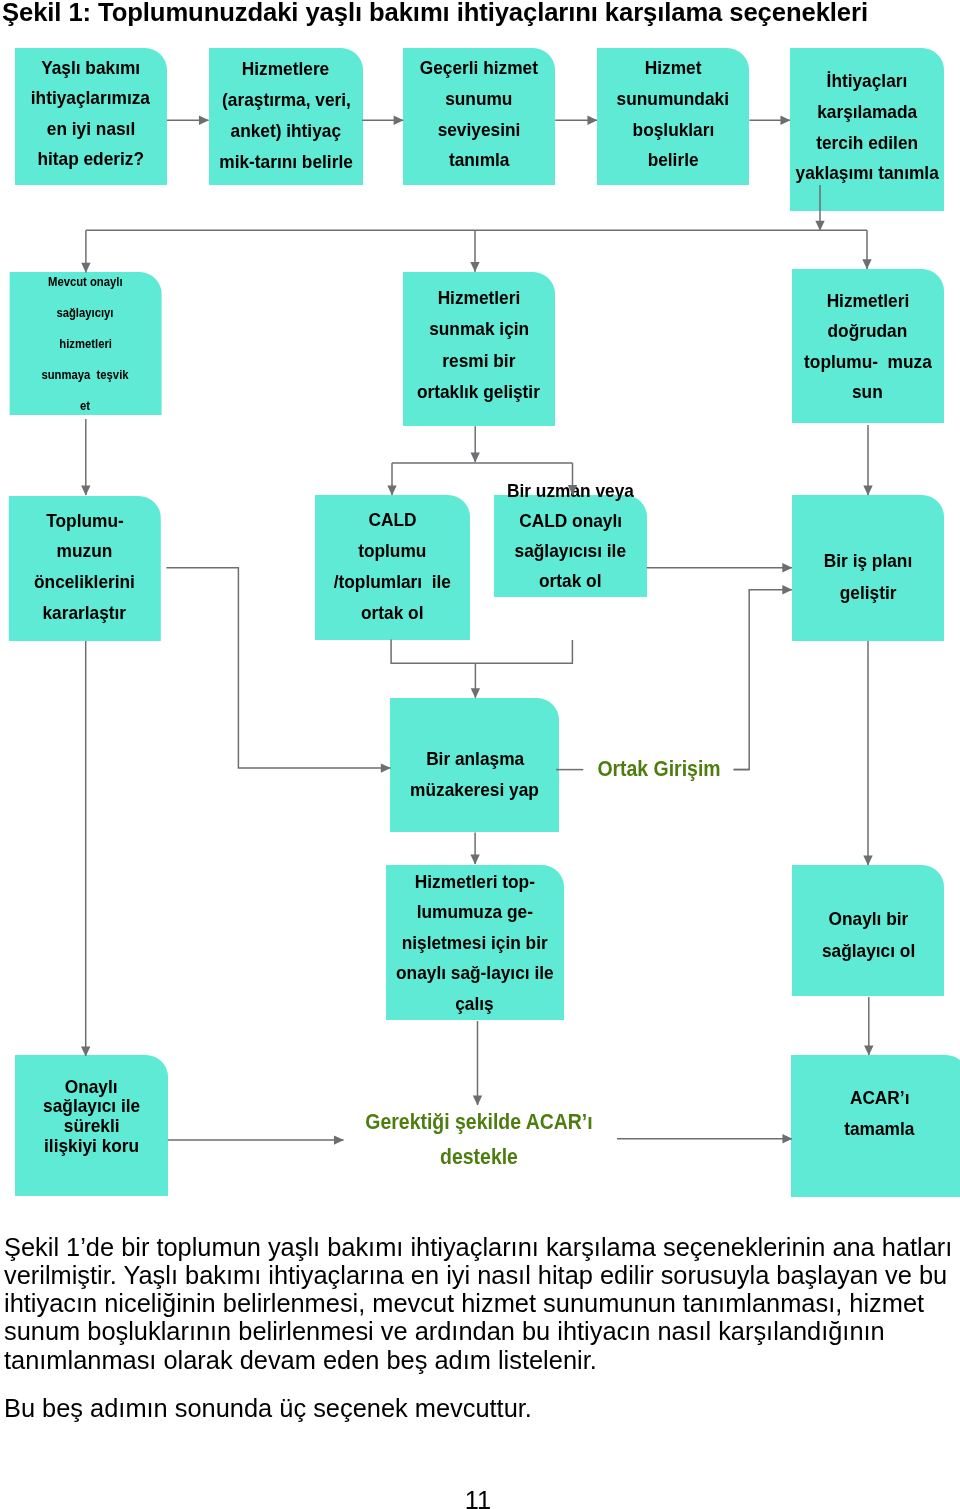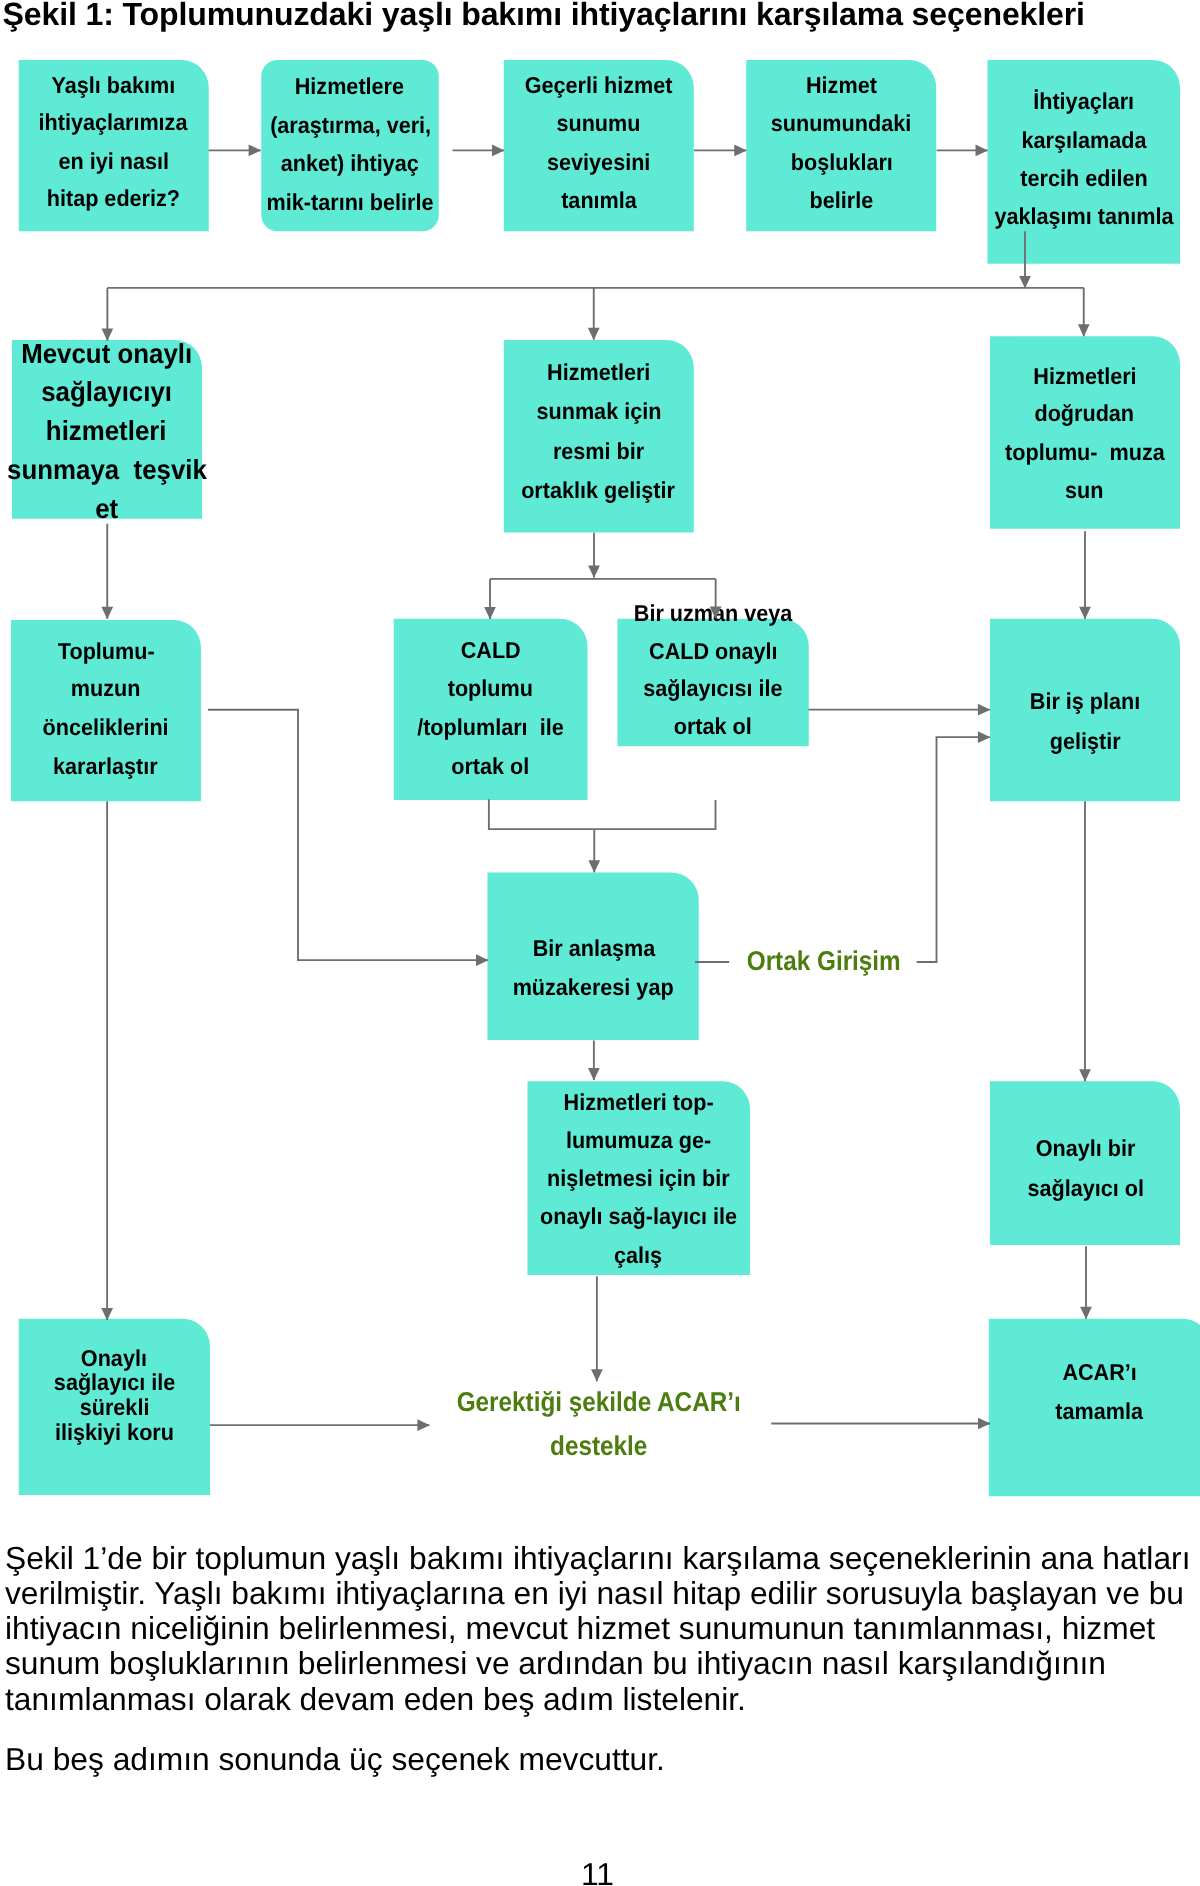--- a/index.html
+++ b/index.html
@@ -22,21 +22,21 @@
 
 <div class="page">
   <div id="figtitle">Şekil 1: Toplumunuzdaki yaşlı bakımı ihtiyaçlarını karşılama seçenekleri</div>
   <div id="chart">
       <div class="node" style="left: 15px; top: 8px; width: 151.5px; height: 137px; font-size: 18.4px; line-height: 30.3px; padding-bottom: 5.8px;">
         <span>Yaşlı bakımı</span>
         <span>ihtiyaçlarımıza</span>
         <span>en iyi nasıl</span>
         <span>hitap ederiz?</span>
       </div>
-      <div class="node" style="left: 209px; top: 7.7px; width: 142px; height: 137px; font-size: 18.4px; line-height: 31.1px; padding-bottom: 3px; border-radius: 13px;">
+      <div class="node" style="left: 209px; top: 7.7px; width: 154px; height: 137px; font-size: 18.4px; line-height: 31.1px; padding-bottom: 3px;">
         <span>Hizmetlere</span>
         <span>(araştırma, veri,</span>
         <span>anket) ihtiyaç</span>
         <span>mik-tarını belirle</span>
       </div>
       <div class="node" style="left: 402.5px; top: 8px; width: 152.5px; height: 137px; font-size: 18.4px; line-height: 30.7px; padding-bottom: 3.8px;">
         <span>Geçerli hizmet</span>
         <span>sunumu</span>
         <span>seviyesini</span>
         <span>tanımla</span>
@@ -46,21 +46,21 @@
         <span>sunumundaki</span>
         <span>boşlukları</span>
         <span>belirle</span>
       </div>
       <div class="node" style="left: 790px; top: 8px; width: 153.5px; height: 163px; font-size: 18.4px; line-height: 30.7px; padding-bottom: 3.8px;">
         <span>İhtiyaçları</span>
         <span>karşılamada</span>
         <span>tercih edilen</span>
         <span>yaklaşımı tanımla</span>
       </div>
-      <div class="node" style="left: 15px; top: 232.4px; width: 151.5px; height: 143px; font-size: 22px; line-height: 31px; transform: translateX(-5.4px); padding-top: 2px;">
+      <div class="node" style="left: 15px; top: 232.4px; width: 151.5px; height: 143px; font-size: 12px; line-height: 31px; transform: translateX(-5.4px); padding-top: 2px;">
         <span>Mevcut onaylı</span>
         <span>sağlayıcıyı</span>
         <span>hizmetleri</span>
         <span>sunmaya  teşvik</span>
         <span>et</span>
       </div>
       <div class="node" style="left: 403px; top: 231.7px; width: 151.5px; height: 154.5px; font-size: 18.4px; line-height: 31.5px; padding-bottom: 8px;">
         <span>Hizmetleri</span>
         <span>sunmak için</span>
         <span>resmi bir</span>
@@ -91,21 +91,21 @@
         <span>ortak ol</span>
       </div>
       <div class="node" style="left: 791.9px; top: 454.9px; width: 152.5px; height: 145.7px; font-size: 18.4px; line-height: 32.2px; padding-top: 18px; text-align: right;">
         <span>Bir iş planı</span>
         <span>geliştir</span>
       </div>
       <div class="node" style="left: 390.4px; top: 657.8px; width: 169px; height: 134px; font-size: 18.4px; line-height: 30.6px; padding-top: 20px;">
         <span>Bir anlaşma</span>
         <span>müzakeresi yap</span>
       </div>
-      <div class="node" style="left: 386.1px; top: 824.5px; width: 177.7px; height: 155px; font-size: 18.4px; line-height: 30.55px; padding-top: 2.2px; margin-left: 36px;">
+      <div class="node" style="left: 386.1px; top: 824.5px; width: 177.7px; height: 155px; font-size: 18.4px; line-height: 30.55px; padding-top: 2.2px;">
         <span>Hizmetleri top-</span>
         <span>lumumuza ge-</span>
         <span>nişletmesi için bir</span>
         <span>onaylı sağ-layıcı ile</span>
         <span>çalış</span>
       </div>
       <div class="node" style="left: 791.9px; top: 824.5px; width: 152.5px; height: 131px; font-size: 18.4px; line-height: 31.9px; padding-top: 10.6px;">
         <span>Onaylı bir</span>
         <span>sağlayıcı ol</span>
       </div>

